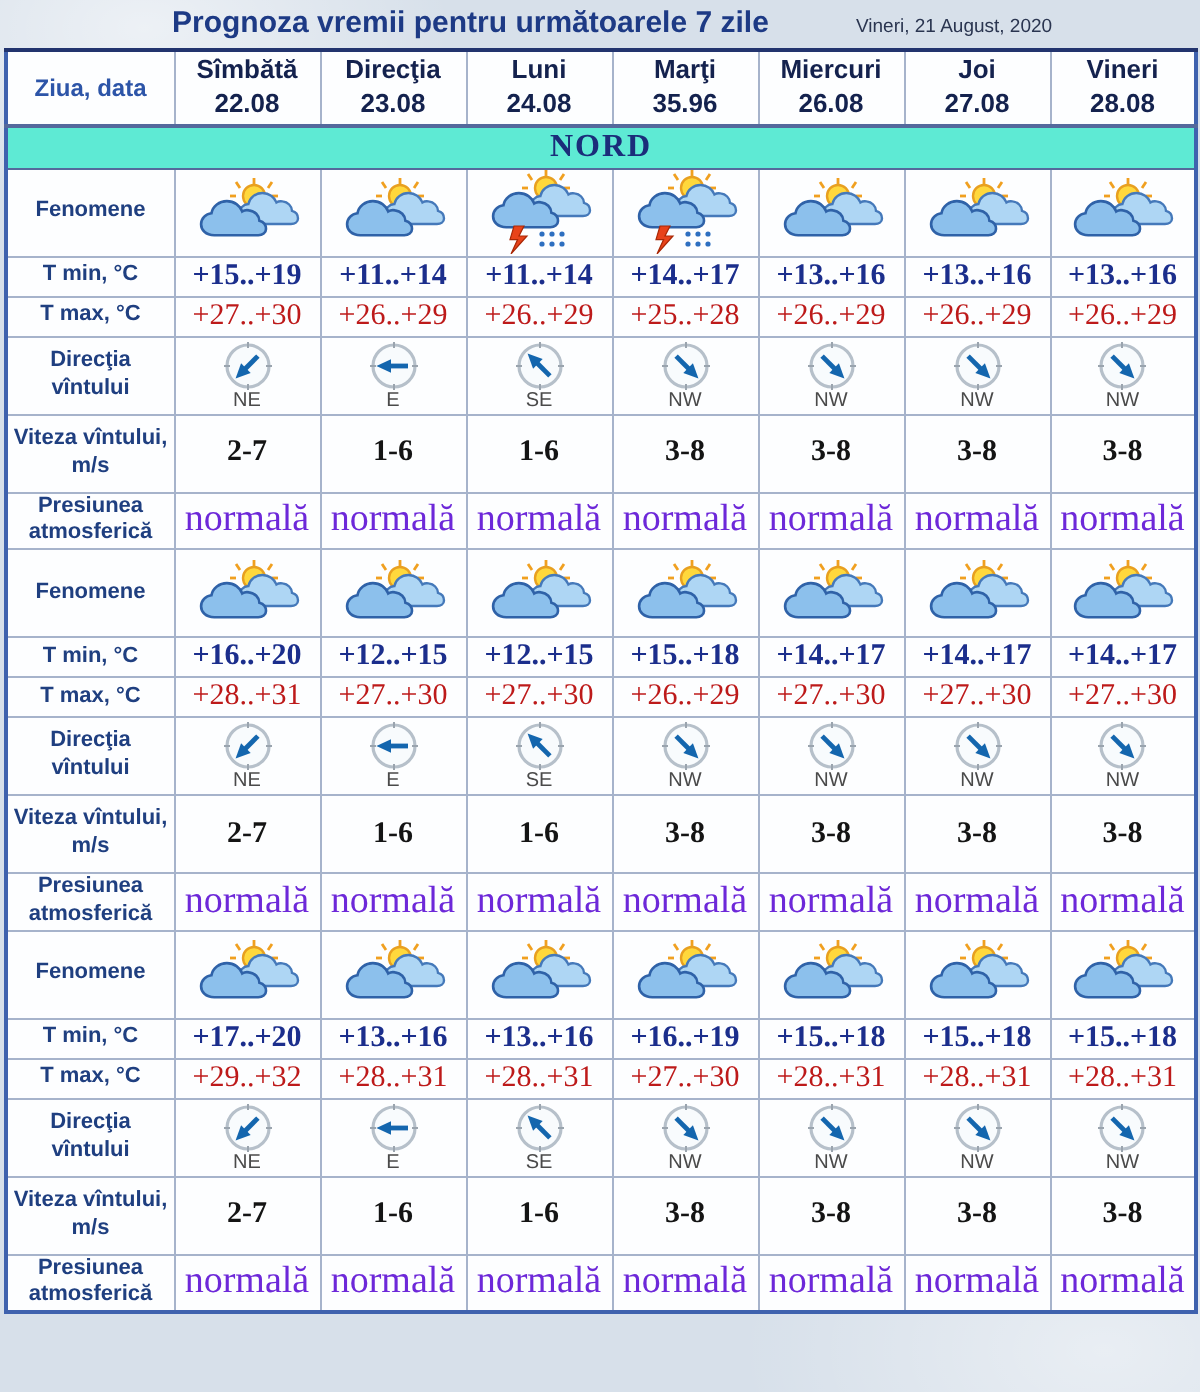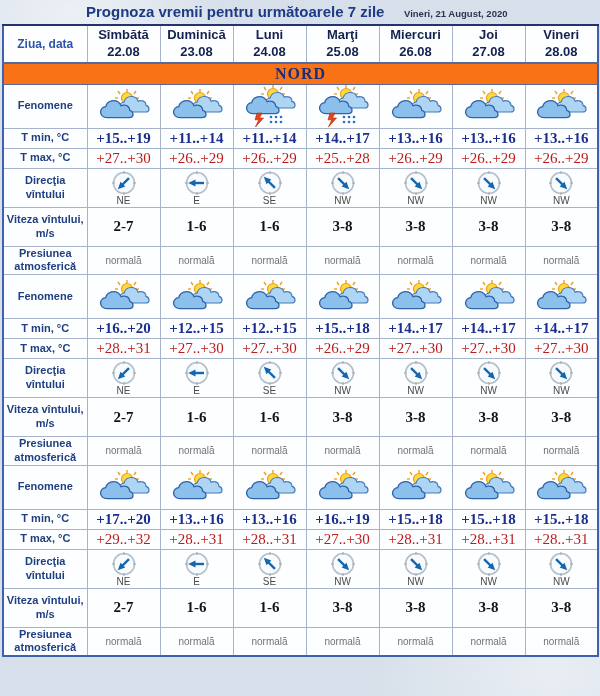--- a/index.html
+++ b/index.html
@@ -8,52 +8,52 @@
     font-family:"Liberation Sans",sans-serif;
     background:
       radial-gradient(ellipse 220px 130px at 12% 2%, rgba(255,255,255,.55), rgba(255,255,255,0) 70%),
       radial-gradient(ellipse 260px 160px at 92% 97%, rgba(255,255,255,.45), rgba(255,255,255,0) 70%),
       radial-gradient(ellipse 300px 200px at 50% 50%, rgba(255,255,255,.18), rgba(255,255,255,0) 70%),
       #d7e0ea;
   }
   .page{position:relative;width:600px;height:696px;}
   .titlebar{position:relative;height:19px;}
   .title{position:absolute;left:86px;top:3px;font-size:15px;font-weight:bold;color:#1d3a85;}
-  .dateline{position:absolute;left:404px;top:8px;font-size:9.5px;font-weight:bold;color:#2a3550;}
+  .dateline{position:absolute;left:428px;top:8px;font-size:9.5px;font-weight:normal;color:#2a3550;}
   table.forecast{
     position:absolute;left:2px;top:24px;width:596px;
     border-collapse:collapse;table-layout:fixed;
     border:2px solid #3f62ae;
   }
   table.forecast td, table.forecast th{
     border:1px solid #a6b3cb;padding:0;margin:0;
     text-align:center;vertical-align:middle;background:#fdfeff;overflow:hidden;
   }
   tr.header{height:38px;border-top:2px solid #22346e;border-bottom:2px solid #54699c;margin-top:44px;}
   th.corner{background:#d8e4f4;color:#2d55a8;font-weight:bold;font-size:12px;border-color:#8fa3c8;}
   th.dayhead{background:#f2f7fc;color:#14224e;font-weight:bold;font-size:13px;line-height:1.3;border-color:#8fa3c8;}
   tr.band{height:21px;}
   tr.band td{
-    background:#f97316;color:#1b2d7a;
+    background:#5eead4;color:#1b2d7a;
     font-family:"Liberation Serif",serif;font-weight:bold;font-size:16px;letter-spacing:1px;
     border-top:1px solid #55699c;border-bottom:1px solid #55699c;border-left:none;border-right:none;
   }
   th.rowlabel{
     background:#cdd9ee;color:#1f3f80;font-weight:bold;font-size:11px;
     text-align:left;padding:2px 3px 2px 5px;line-height:1.25;border:1px solid #7e97c8;
   }
   tr.phen{height:44px;}
   tr.tminr,tr.tmaxr{height:20px;}
   tr.dirr{height:39px;}
   tr.speedr{height:39px;}
   tr.pressr{height:27px;}
   td.tminval{color:#1b2e8c;font-family:"Liberation Serif",serif;font-weight:bold;font-size:15px;}
   td.tmaxval{color:#bd1a1a;font-family:"Liberation Serif",serif;font-weight:normal;font-size:15px;}
   td.speedval{color:#141414;font-family:"Liberation Serif",serif;font-weight:bold;font-size:15px;}
-  td.pressval{background:#d9c6d4;color:#737373;font-family:Liberation Sans, sans-serif;font-size:10px;}
+  td.pressval{background:#d9c6d4;color:#6d28d9;font-family:Liberation Serif, serif;font-size:19px;}
   td.dircell .dirlbl{font-size:10px;color:#4a4a4a;margin-top:-1px;}
   td.phencell svg, td.dircell svg{display:block;margin:0 auto;}
 </style>
 </head>
 <body>
 
 <div class="page">
   <div class="titlebar">
     <span class="title">Prognoza vremii pentru următoarele 7 zile</span>
     <span class="dateline">Vineri, 21 August, 2020</span>
@@ -70,30 +70,30 @@
         <col style="width:73px">
       </colgroup>
     <thead id="thead">
         <tr class="header">
           <th class="corner">Ziua, data</th>
           <th class="dayhead">
             <div>Sîmbătă</div>
             <div>22.08</div>
           </th>
           <th class="dayhead">
-            <div>Duminică</div>
+            <div>Direcţia</div>
             <div>23.08</div>
           </th>
           <th class="dayhead">
             <div>Luni</div>
             <div>24.08</div>
           </th>
           <th class="dayhead">
             <div>Marţi</div>
-            <div>25.08</div>
+            <div>35.96</div>
           </th>
           <th class="dayhead">
             <div>Miercuri</div>
             <div>26.08</div>
           </th>
           <th class="dayhead">
             <div>Joi</div>
             <div>27.08</div>
           </th>
           <th class="dayhead">

